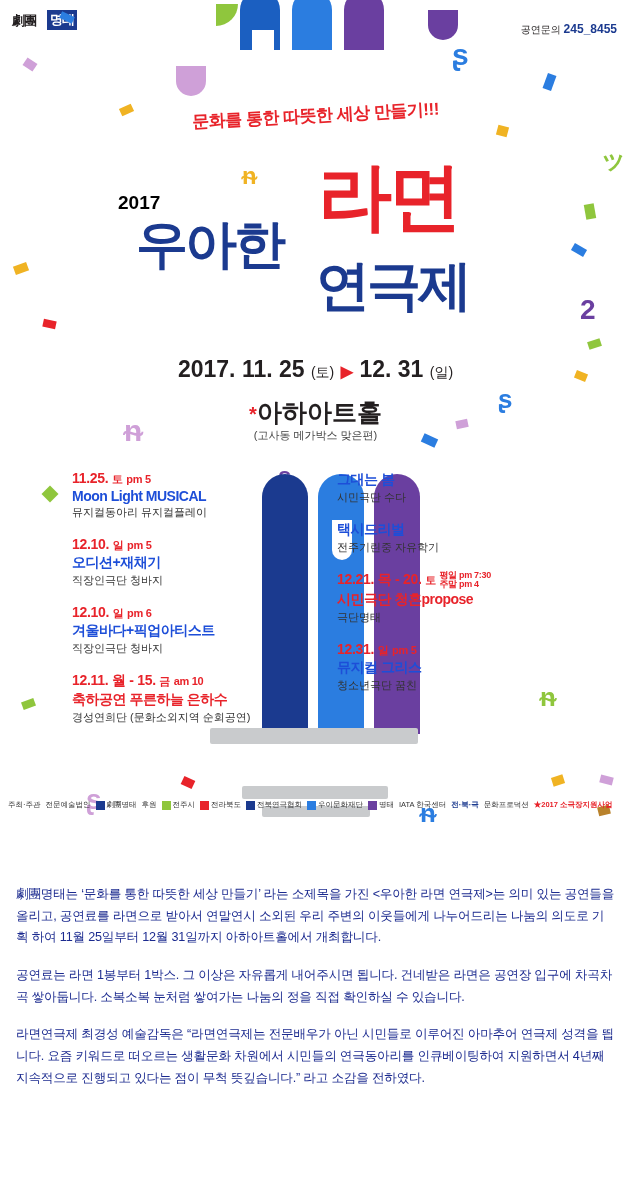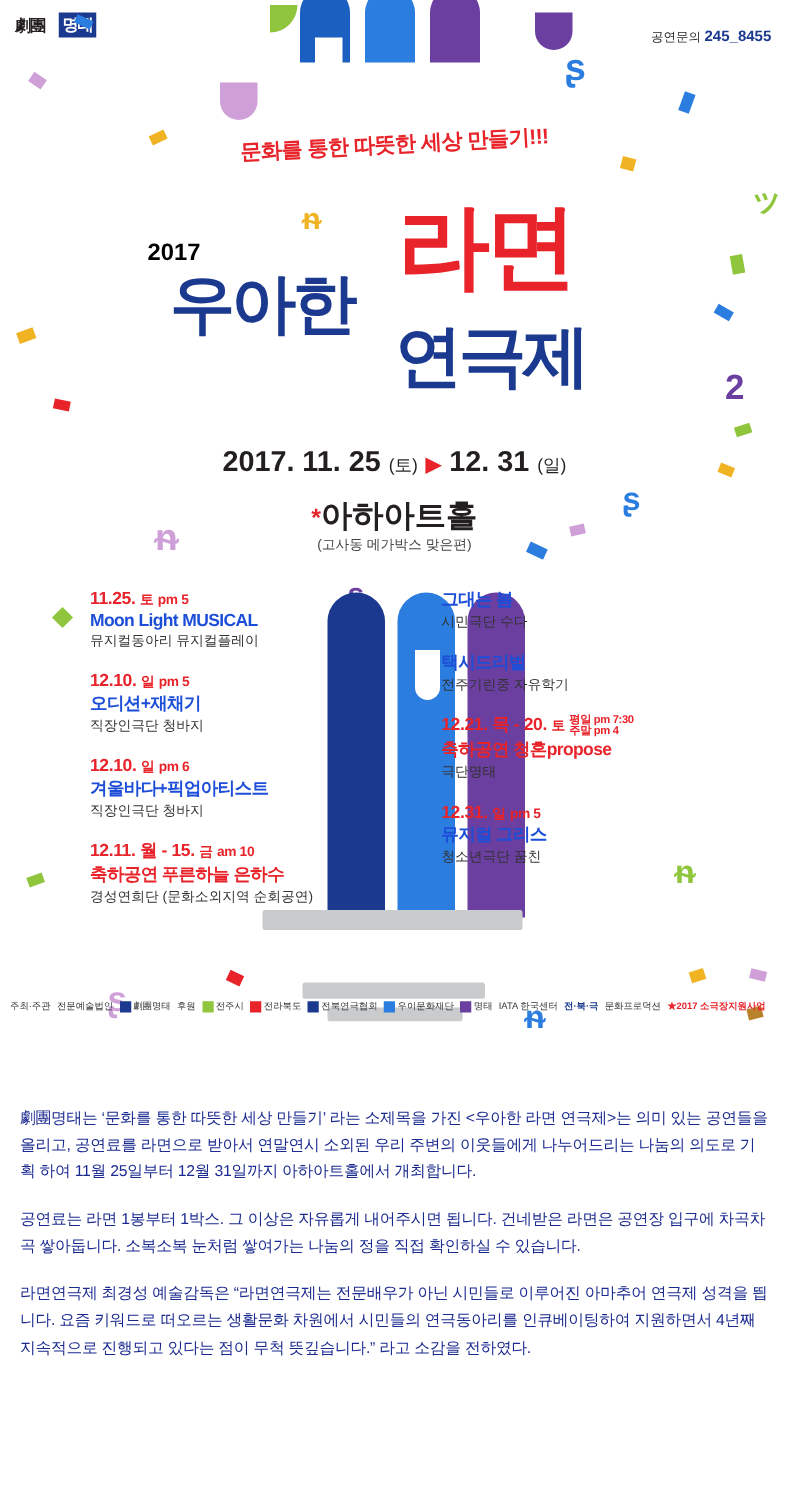--- a/index.html
+++ b/index.html
@@ -106,21 +106,21 @@
   .pillar { position: absolute; }
   .pillar .top {
     border-top-left-radius: 999px; border-top-right-radius: 999px;
     width: 100%; height: 100%;
   }
 
   
   .schedule {
     position: absolute; top: 470px; left: 0; right: 0;
     display: flex; justify-content: space-between;
-    padding: 0 28px 0 72px;
+    padding: 0 44px 0 72px;
   }
   .col { width: 250px; }
   .ev { margin-bottom: 16px; }
   .ev .when {
     color: #e8232a; font-weight: 700; font-size: 14px; letter-spacing: -0.3px;
   }
   .ev .when .t { font-size: 11px; font-weight: 700; }
   .ev .when .tm { font-size: 11px; font-weight: 700; }
   .ev .name {
     color: #1d4ed8; font-weight: 700; font-size: 14px; letter-spacing: -0.5px; margin-top: 1px;
@@ -324,21 +324,21 @@
 
         <div class="ev">
           <div class="when">
             <span>12.21. 목 - 20.</span>
             <span class="t">토</span>
             <span class="two">
               <span>평일 pm 7:30</span><br>
               <span>주말 pm 4</span>
             </span>
           </div>
-          <div class="name red">축하공연 청혼propose</div>
+          <div class="name red">시민극단 청혼propose</div>
           <div class="team">극단명태</div>
         </div>
 
         <div class="ev">
           <div class="when">
             <span>12.31.</span>
             <span class="t">일</span>
             <span class="tm">pm 5</span>
           </div>
           <div class="name">뮤지컬 그리스</div>

